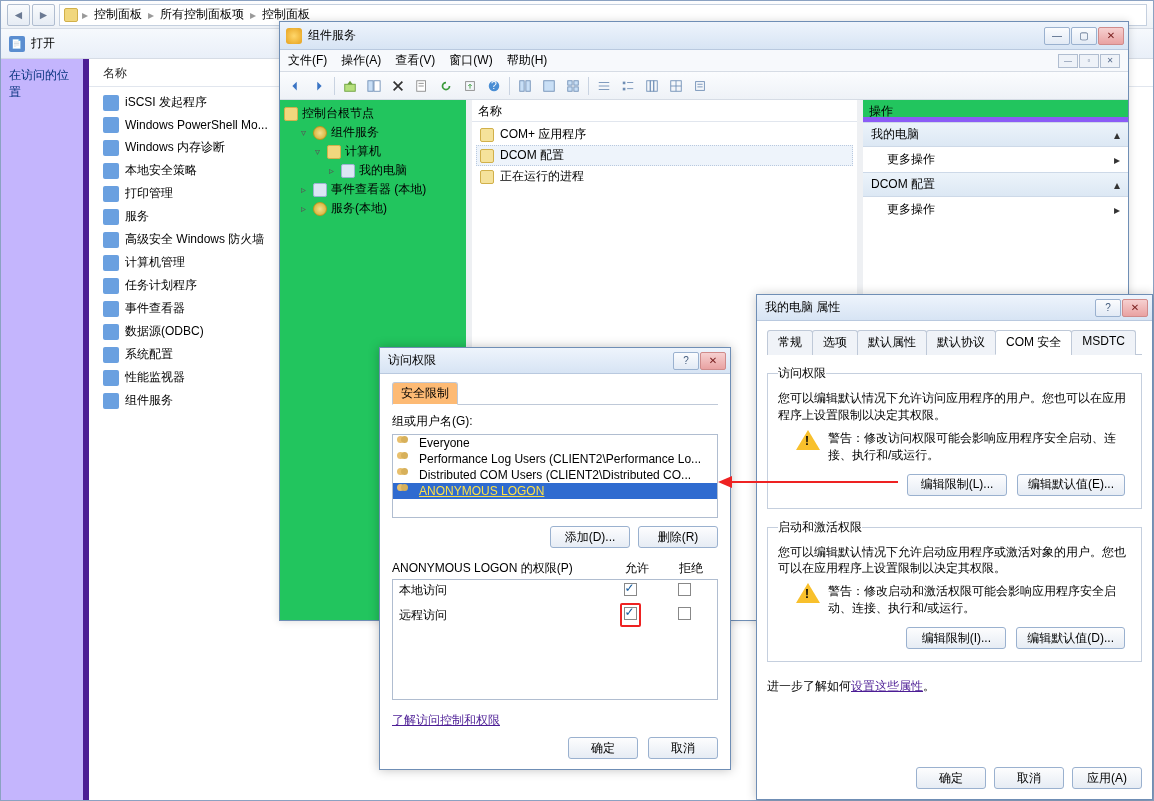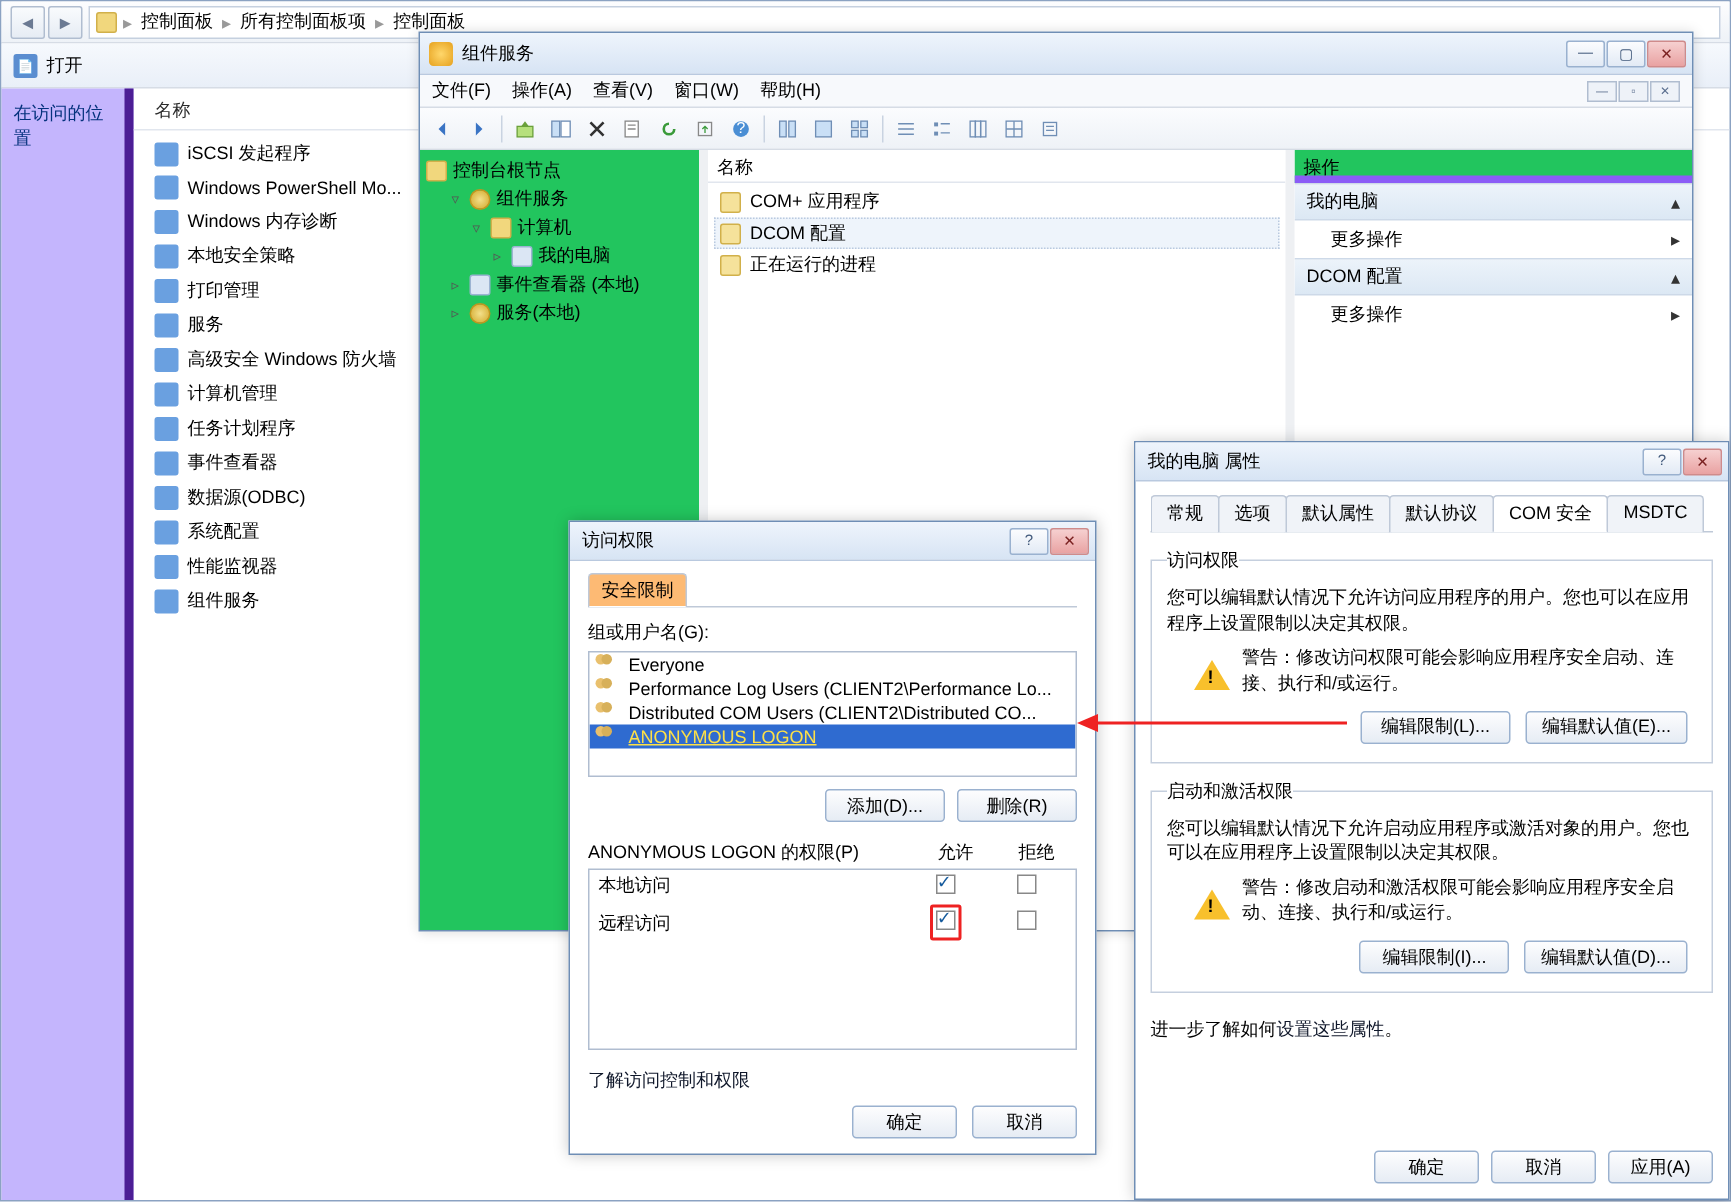--- a/index.html
+++ b/index.html
@@ -67,28 +67,28 @@
 
 
 .prop-window { position: absolute; left: 756px; top: 294px; width: 397px; height: 506px; background: #fff; border: 1px solid #6f8eb5; box-shadow: 0 0 10px rgba(0,0,0,.2); }
 .prop-titlebar { height: 26px; background: linear-gradient(#eef4fc, #d7e4f4); border-bottom: 1px solid #b9c9df; display: flex; align-items:center; padding: 0 4px 0 8px; }
 .prop-titlebar .win-btns { margin-left: auto; display:flex; gap:1px; }
 .prop-content { padding: 8px 10px 10px 10px; height: calc(100% - 26px); display: flex; flex-direction: column; }
 .tabs { display: flex; border-bottom: 1px solid #bfc9d8; margin-bottom: 10px; }
 .tab { padding: 3px 10px; border: 1px solid #bfc9d8; border-bottom: none; background: #f0f3f8; margin-right: -1px; border-radius: 3px 3px 0 0; position: relative; top: 1px; font-size: 12px; }
 .tab.active { background: #fff; border-bottom: 1px solid #fff; }
 .section-desc { font-size: 12px; margin-bottom: 6px; line-height: 1.4; }
-.warn-box { display: flex; gap: 8px; margin: 4px 0 10px 18px; align-items: flex-end; }
+.warn-box { display: flex; gap: 8px; margin: 4px 0 10px 18px; }
 .warn-icon { width: 24px; height: 24px; }
 .warn-triangle { width: 0; height: 0; border-left: 12px solid transparent; border-right: 12px solid transparent; border-bottom: 20px solid #f8c02c; position: relative; }
 .warn-triangle::after { content: "!"; position: absolute; left: -3px; top: 4px; color: #000; font-weight: bold; font-size: 12px; }
 .btn-row { display: flex; gap: 10px; justify-content: flex-end; margin-right: 6px; }
 .win7-btn { min-width: 100px; height: 22px; background: linear-gradient(#fdfdfe, #e6ecf4); border: 1px solid #9ab1cf; border-radius: 3px; padding: 0 10px; font-size: 12px; cursor: pointer; }
 .prop-footer { margin-top: auto; display: flex; gap: 8px; justify-content: flex-end; padding-top: 10px; border-top: none; }
-.link { color: #0f172a; cursor: pointer; }
+.link { color: #4c1d95; text-decoration: underline; cursor: pointer; }
 
 
 .perm-window { position: absolute; left: 379px; top: 347px; width: 352px; height: 423px; background: #fff; border: 1px solid #6f8eb5; box-shadow: 0 0 10px rgba(0,0,0,.25); }
 .perm-titlebar { height: 26px; background: linear-gradient(#eef4fc, #d7e4f4); border-bottom: 1px solid #b9c9df; display: flex; align-items:center; padding: 0 4px 0 8px; }
 .perm-titlebar .win-btns { margin-left:auto; display:flex; gap:1px; }
 .perm-content { padding: 8px 12px 10px 12px; height: calc(100% - 26px); display: flex; flex-direction: column; }
 .perm-tab { display: inline-block; border: 1px solid #bfc9d8; border-bottom: 1px solid #fff; background: #fdba74; padding: 2px 8px; border-radius: 3px 3px 0 0; position: relative; z-index: 2; }
 .perm-tabline { border-bottom: 1px solid #bfc9d8; margin-top: -1px; margin-bottom: 8px; }
 .group-label { margin-bottom: 4px; }
 .user-list { border: 1px solid #b0bdd0; background: #fff; height: 84px; overflow: auto; }

